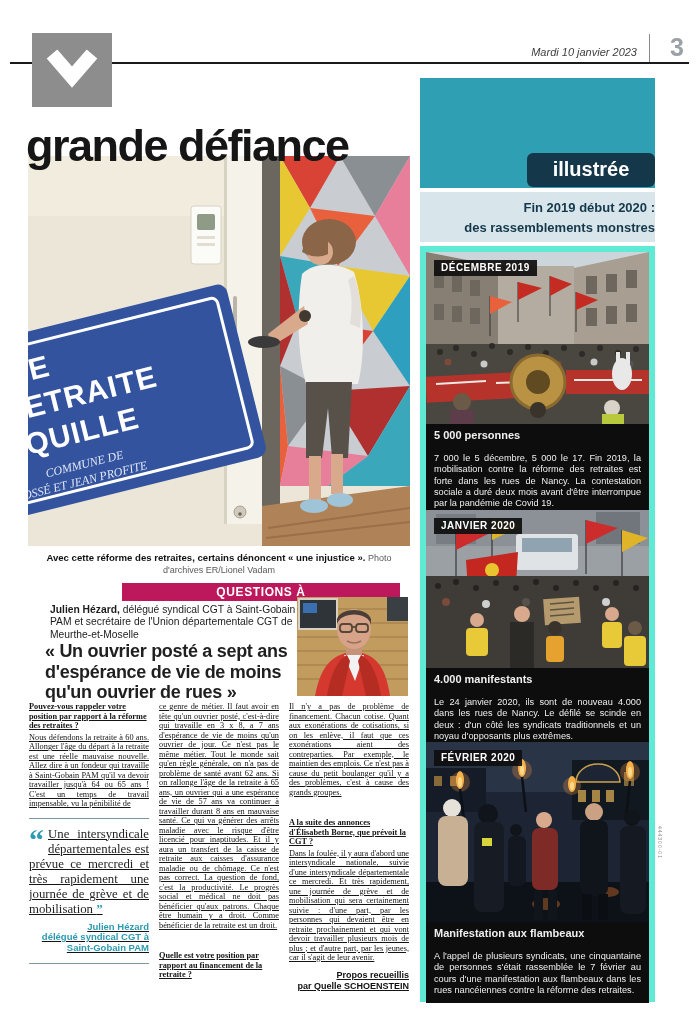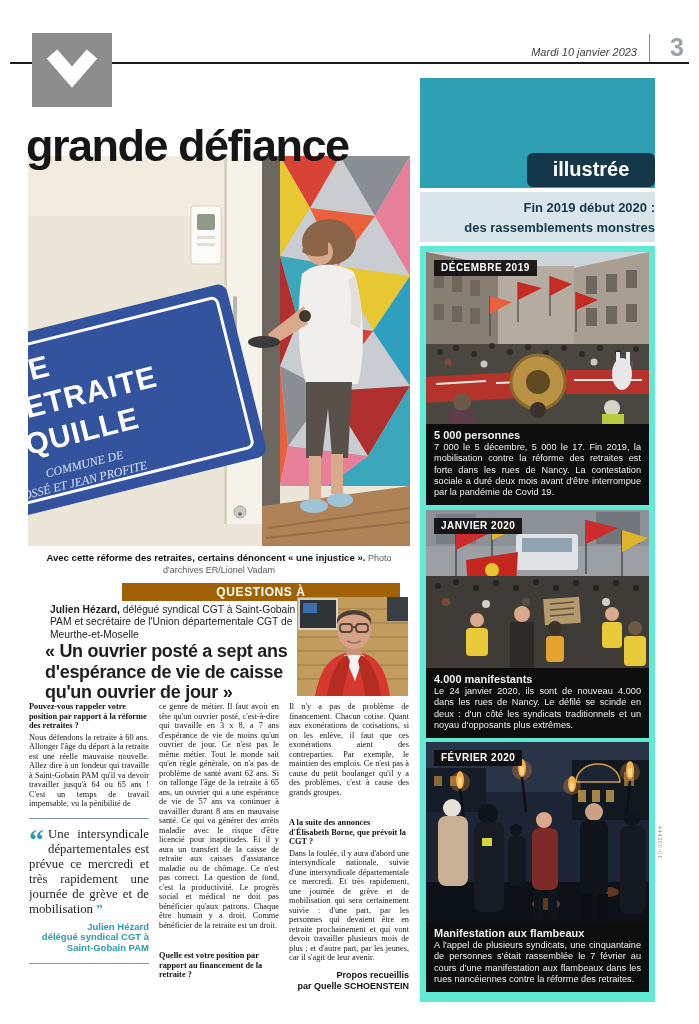--- a/index.html
+++ b/index.html
@@ -17,31 +17,31 @@
                  letter-spacing:-1.5px;color:#161616;z-index:2;}
 
   
   .main-photo{position:absolute;top:156px;left:28px;width:382px;height:390px;background:#ece6d8;}
   .main-caption{position:absolute;top:552px;left:28px;width:382px;text-align:center;
                 font-size:9.6px;line-height:12px;color:#111;}
   .main-caption .cap-bold{font-weight:bold;}
   .main-caption .cap-credit{font-weight:normal;color:#5a5a5a;font-size:9px;}
 
   
-  .kicker{position:absolute;top:583px;left:122px;width:278px;height:18px;background:#a16207;
+  .kicker{position:absolute;top:583px;left:122px;width:278px;height:18px;background:#be185d;
           color:#fff;font-weight:bold;font-size:12px;line-height:18px;text-align:center;letter-spacing:.6px;}
   .intro{position:absolute;top:604px;left:50px;width:246px;font-size:10.3px;line-height:12.3px;color:#1c1c1c;}
   .intro .intro-name{font-weight:bold;margin-top:8px;}
   .iv-headline{position:absolute;top:641px;left:45px;width:256px;font-size:18px;line-height:20.5px;
                font-weight:bold;color:#1f1f1f;letter-spacing:-.3px;}
   .portrait{position:absolute;top:597px;left:297px;width:111px;height:99px;background:#c29b5f;}
 
   .body-col{position:absolute;top:702px;width:120px;height:315px;overflow:hidden;
             font-family:"Liberation Serif",serif;font-size:8.3px;line-height:9.5px;
-            text-align:justify;color:#141414;}
+            text-align:justify;color:#141414;text-decoration:underline;}
   .col1{left:29px;} .col2{left:159px;} .col3{left:289px;}
   .body-col p{margin:0;}
   .body-col .q{font-weight:bold;text-align:left;margin-bottom:2px;}
   .body-col .q.later{margin-top:21px;}
   .divider{border:none;border-top:1px solid #7d98a3;margin:9px 0 8px;}
   .pullquote{font-family:"Liberation Serif",serif;}
   .quote-mark{float:left;color:#2b9bb1;font-size:30px;line-height:22px;font-weight:bold;margin:2px 4px 0 0;}
   .pq-text{font-size:12.8px;line-height:15px;color:#1f1f1f;text-align:left;}
   .pq-close{color:#2b9bb1;font-weight:bold;}
   .pq-attr{margin-top:5px;text-align:right;color:#2b9bb1;font-family:"Liberation Sans",sans-serif;
@@ -60,21 +60,21 @@
                padding:6px 0 0 8px;box-sizing:border-box;text-align:right;}
   .cards-box{position:absolute;top:246px;left:420px;width:235px;height:756px;background:#5eead4;}
   .card{position:absolute;left:6px;width:223px;}
   .card-1{top:6px;} .card-2{top:264px;} .card-3{top:496px;}
   .card-photo{position:relative;width:223px;overflow:hidden;background:#555;}
   .ph-1{height:172px;} .ph-2{height:158px;} .ph-3{height:180px;}
   .card-tag{position:absolute;top:8px;left:8px;background:rgba(15,15,15,.93);color:#fff;
             font-weight:bold;font-size:10px;letter-spacing:.5px;padding:2px 7px 3px;}
   .card-caption{background:#0d0d0d;color:#efefef;padding:4px 8px 7px;}
   .cc-title{font-weight:bold;font-size:11px;line-height:14px;}
-  .cc-text{font-size:9.2px;line-height:11.3px;text-align:justify;}
+  .cc-text{font-size:9.2px;line-height:11.3px;text-align:justify;margin-top:11px;}
 
   .vertical-credit{position:absolute;left:657px;top:826px;font-size:5px;color:#8a8a8a;
                    writing-mode:vertical-rl;letter-spacing:1px;}
 </style>
 </head>
 <body>
 
 <div class="page">
 
   <span class="issue-date">Mardi 10 janvier 2023</span>
@@ -165,21 +165,21 @@
     <span class="cap-bold">Avec cette réforme des retraites, certains dénoncent « une injustice ».</span>
     <span class="cap-credit">Photo d'archives ER/Lionel Vadam</span>
   </div>
 
   <div class="kicker">QUESTIONS À</div>
 
   <div class="intro">
     <span class="intro-name">Julien Hézard,</span><span> délégué syndical CGT à Saint-Gobain PAM et secrétaire de l'Union départementale CGT de Meurthe-et-Moselle</span>
   </div>
 
-  <div class="iv-headline">« Un ouvrier posté a sept ans d'espérance de vie de caisse qu'un ouvrier de jour »</div>
+  <div class="iv-headline">« Un ouvrier posté a sept ans d'espérance de vie de moins qu'un ouvrier de rues »</div>
 
   <div class="portrait">
     <svg width="111" height="99" viewBox="0 0 111 99">
       <rect width="111" height="99" fill="#c29b5f"></rect>
       <g stroke="#a9854e" stroke-width="1.5">
         <line x1="0" y1="12" x2="111" y2="12"></line>
           <line x1="0" y1="26" x2="111" y2="26"></line>
         <line x1="0" y1="40" x2="111" y2="40"></line>
           <line x1="0" y1="54" x2="111" y2="54"></line>
         <line x1="0" y1="68" x2="111" y2="68"></line>

